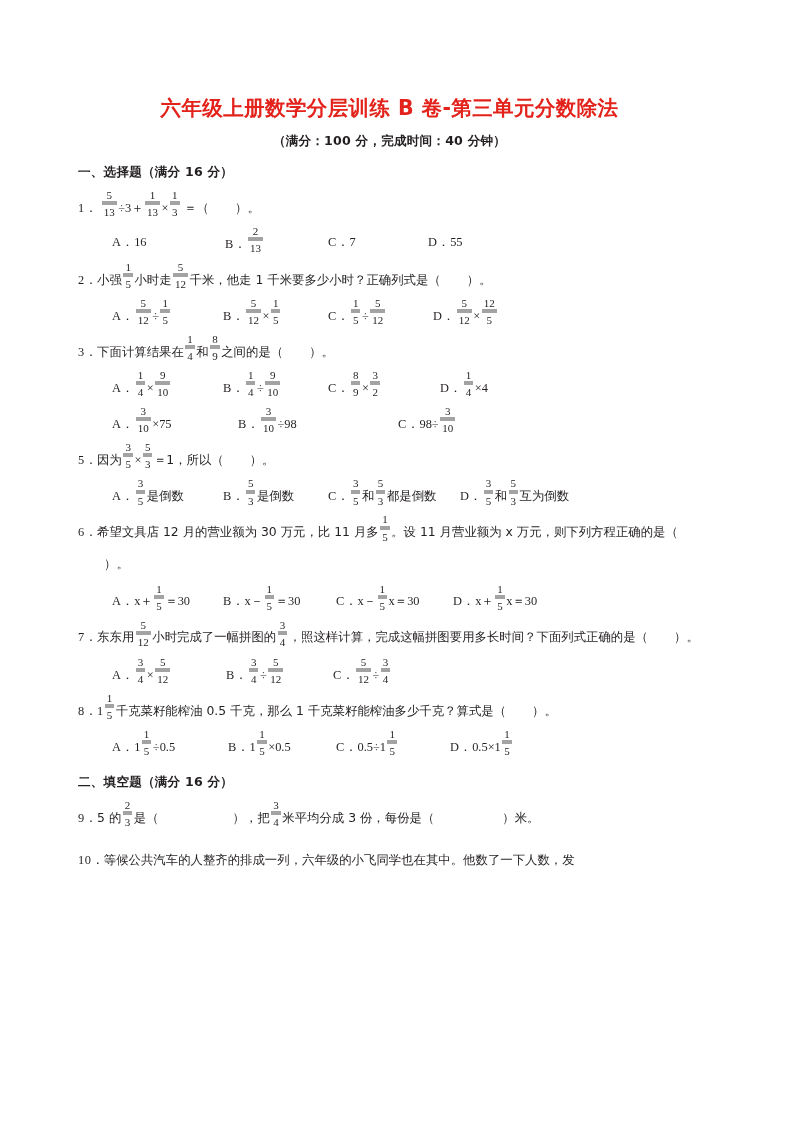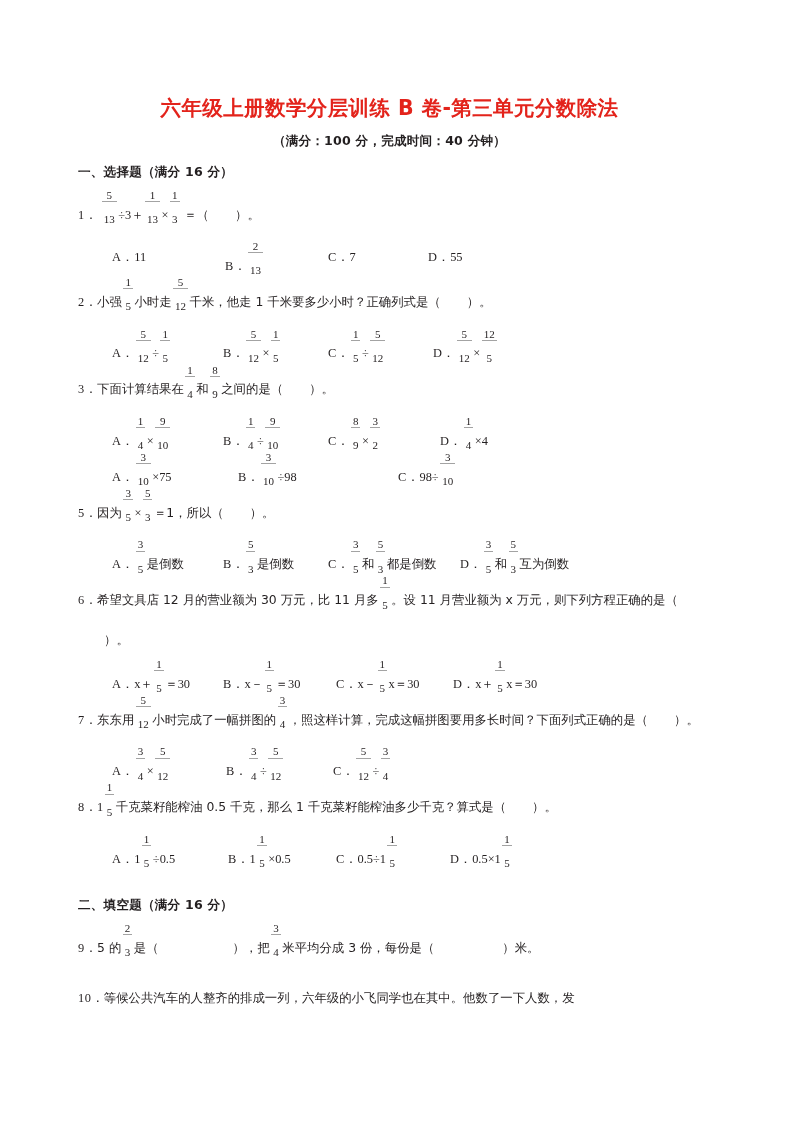--- a/index.html
+++ b/index.html
@@ -70,21 +70,21 @@
     display:inline-block;
     vertical-align:-0.46em;
     text-align:center;
     font-size:11px;
     line-height:1.02;
     margin:0 1.5px;
     position:relative;
     top:-0.08em;
   }
   .frac .num{display:block;padding:0 2px;}
-  .frac .den{display:block;border-top:1px solid #a3a3a3;padding:12px 2px;}
+  .frac .den{display:block;border-top:4px solid #a3a3a3;padding:2px 2px;}
   .blank{display:inline-block;width:74px;}
   .blank-sm{display:inline-block;width:68px;}
   .paren-gap{display:inline-block;width:26px;}
   .cn{font-family:"DejaVu Sans","Liberation Sans",sans-serif;}
   .doc-title,.doc-subtitle,.section-head{font-family:"DejaVu Sans","Liberation Sans",sans-serif;}
 </style>
 </head>
 <body>
 
 <div class="page">
@@ -93,21 +93,21 @@
   <div class="doc-subtitle">（满分：100 分，完成时间：40 分钟）</div>
 
   <div class="section-head">一、选择题（满分 16 分）</div>
 
   <div class="q">
     <span class="qnum">1</span><span>．</span>
     <span class="frac"><span class="num">5</span><span class="den">13</span></span><span>÷3＋</span><span class="frac"><span class="num">1</span><span class="den">13</span></span><span>×</span><span class="frac"><span class="num">1</span><span class="den">3</span></span>
     <span>＝（</span><span class="paren-gap"></span><span>）。</span>
   </div>
   <div class="opts">
-    <span class="opt" style="left:34px;"><span class="lbl">A．</span><span>11</span></span>
+    <span class="opt" style="left:34px;"><span class="lbl">A．</span><span>16</span></span>
     <span class="opt" style="left:147px;"><span class="lbl">B．</span><span class="frac"><span class="num">2</span><span class="den">13</span></span></span>
     <span class="opt" style="left:250px;"><span class="lbl">C．</span><span>7</span></span>
     <span class="opt" style="left:350px;"><span class="lbl">D．</span><span>55</span></span>
   </div>
 
   <div class="q">
     <span class="qnum">2</span><span>．</span><span class="cn">小强</span><span class="frac"><span class="num">1</span><span class="den">5</span></span><span class="cn">小时走</span><span class="frac"><span class="num">5</span><span class="den">12</span></span><span class="cn">千米，他走 1 千米要多少小时？正确列式是（</span><span class="paren-gap"></span><span class="cn">）。</span>
   </div>
   <div class="opts">
     <span class="opt" style="left:34px;"><span class="lbl">A．</span><span class="frac"><span class="num">5</span><span class="den">12</span></span><span>÷</span><span class="frac"><span class="num">1</span><span class="den">5</span></span></span>
@@ -164,21 +164,21 @@
   <div class="q">
     <span class="qnum">8</span><span>．</span><span>1</span><span class="frac"><span class="num">1</span><span class="den">5</span></span><span class="cn">千克菜籽能榨油 0.5 千克，那么 1 千克菜籽能榨油多少千克？算式是（</span><span class="paren-gap"></span><span class="cn">）。</span>
   </div>
   <div class="opts">
     <span class="opt" style="left:34px;"><span class="lbl">A．</span><span>1</span><span class="frac"><span class="num">1</span><span class="den">5</span></span><span>÷0.5</span></span>
     <span class="opt" style="left:150px;"><span class="lbl">B．</span><span>1</span><span class="frac"><span class="num">1</span><span class="den">5</span></span><span>×0.5</span></span>
     <span class="opt" style="left:258px;"><span class="lbl">C．</span><span>0.5÷1</span><span class="frac"><span class="num">1</span><span class="den">5</span></span></span>
     <span class="opt" style="left:372px;"><span class="lbl">D．</span><span>0.5×1</span><span class="frac"><span class="num">1</span><span class="den">5</span></span></span>
   </div>
 
-  <div class="section-head" style="margin-top:32px;">二、填空题（满分 16 分）</div>
+  <div class="section-head" style="margin-top:14px;">二、填空题（满分 16 分）</div>
 
   <div class="q" style="margin-top:10px;">
     <span class="qnum">9</span><span>．</span><span class="cn">5 的</span><span class="frac"><span class="num">2</span><span class="den">3</span></span><span class="cn">是（</span><span class="blank"></span><span class="cn">），把</span><span class="frac"><span class="num">3</span><span class="den">4</span></span><span class="cn">米平均分成 3 份，每份是（</span><span class="blank-sm"></span><span class="cn">）米。</span>
   </div>
 
   <div class="q" style="margin-top:12px;">
     <span class="qnum">10</span><span>．</span><span class="cn">等候公共汽车的人整齐的排成一列，六年级的小飞同学也在其中。他数了一下人数，发</span>
   </div>
 
 </div>

